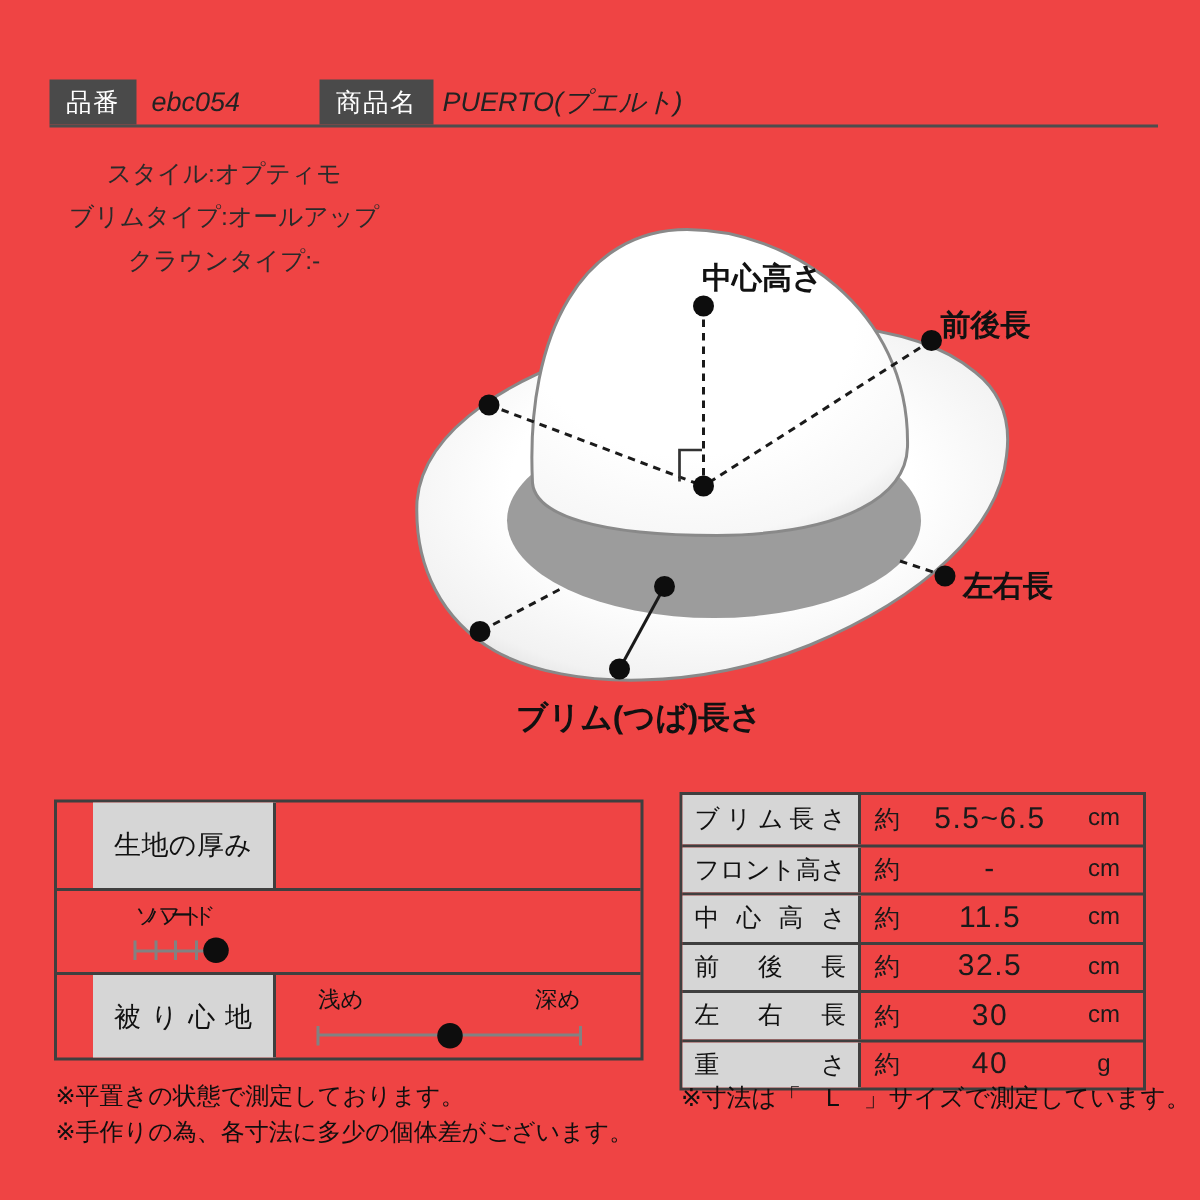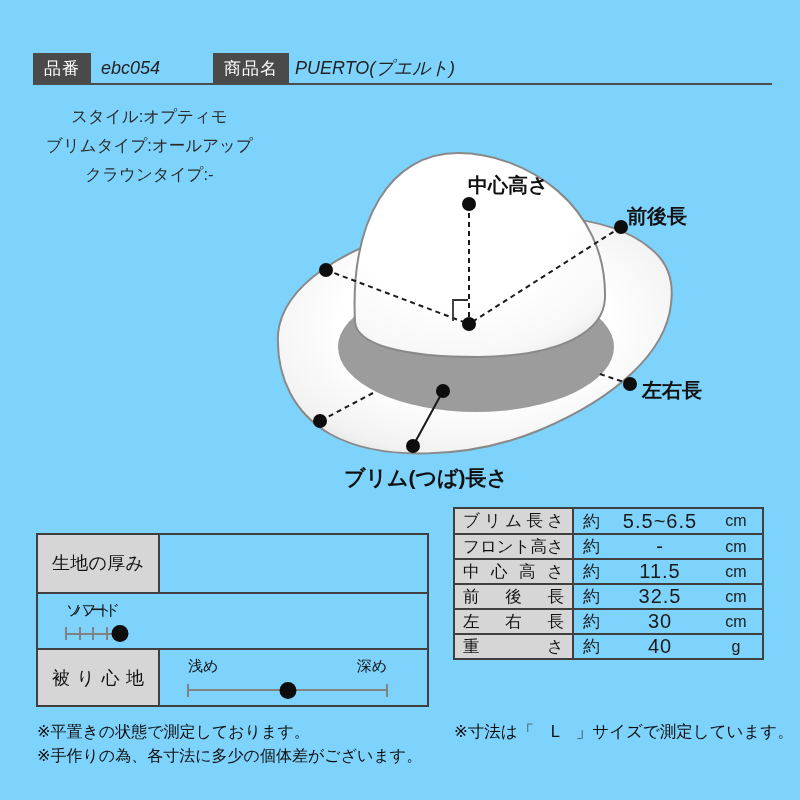--- a/index.html
+++ b/index.html
@@ -1,18 +1,18 @@
 <!DOCTYPE html>
 <html><head>
 <meta charset="utf-8">
 <style>
   * { margin:0; padding:0; box-sizing:border-box; }
   html,body { background:#ffffff; }
   .page {
-    position:relative; width:800px; height:800px; background:#7dd3fc;
+    position:relative; width:800px; height:800px; background:#ef4444;
     font-family:"Liberation Sans","DejaVu Sans",sans-serif; color:#1a1a1a;
     overflow:hidden;
   }
   
   .header {
     position:absolute; left:33px; top:53px; width:739px; height:32px;
     border-bottom:2px solid #4d4d4d;
   }
   .tag {
     position:absolute; top:0; height:30px; background:#4a4a4a; color:#ffffff;
@@ -29,38 +29,38 @@
   .specs div { height:29px; line-height:29px;text-align:center; }
   
   .hat-svg { position:absolute; left:260px; top:140px; width:460px; height:360px; }
   .hat-svg text { font-family:"Liberation Sans","DejaVu Sans",sans-serif; font-size:20px; font-weight:600; fill:#111; }
   .hat-svg text.big { font-size:21px; }
   
   .ftable {
     position:absolute; left:36px; top:533px; width:393px; height:174px;
     border:2px solid #3f3f3f; display:grid; grid-template-rows:repeat(3,1fr);
   }
-  .frow { display:grid; grid-template-columns:122px 1fr; }
+  .frow { display:grid; grid-template-columns:122px 1fr;padding-left:24px; }
   .frow + .frow { border-top:2px solid #3f3f3f; }
   .flabel {
     background:#d6d6d6; border-right:2px solid #3f3f3f; font-size:18px; color:#111;
     display:flex; align-items:center; padding:0 14px;
   }
   .flabel span { width:100%; text-align:justify; text-align-last:justify; }
   .slider { position:relative; }
   .smin, .smax { position:absolute; top:7px; font-size:15px; color:#111; }
   .smin { left:28px; }
   .smax { right:40px; }
   .track { position:absolute; left:28px; right:40px; top:39px; border-top:2px solid #828282; }
   .track i { position:absolute; display:block; }
   .track .tick { width:2px; height:13px; top:-7.5px; background:#828282; transform:translateX(-50%); }
   .track .dot { width:17px; height:17px; top:-9.5px; background:#0d0d0d; border-radius:50%; transform:translateX(-50%); }
   
   .stable {
-    position:absolute; left:453px; top:507px; width:311px; height:153px;
+    position:absolute; left:453px; top:528px; width:311px; height:199px;
     border:2px solid #3f3f3f; display:grid; grid-template-rows:repeat(6,1fr);
   }
   .srow { display:grid; grid-template-columns:119px 1fr; }
   .srow + .srow { border-top:2px solid #3f3f3f; }
   .slabel {
     background:#d6d6d6; border-right:2px solid #3f3f3f; font-size:16.5px; color:#111;
     display:flex; align-items:center; padding:0 8px;
   }
   .slabel span { width:100%; text-align:justify; text-align-last:justify; }
   .svalue { display:flex; align-items:center; }

